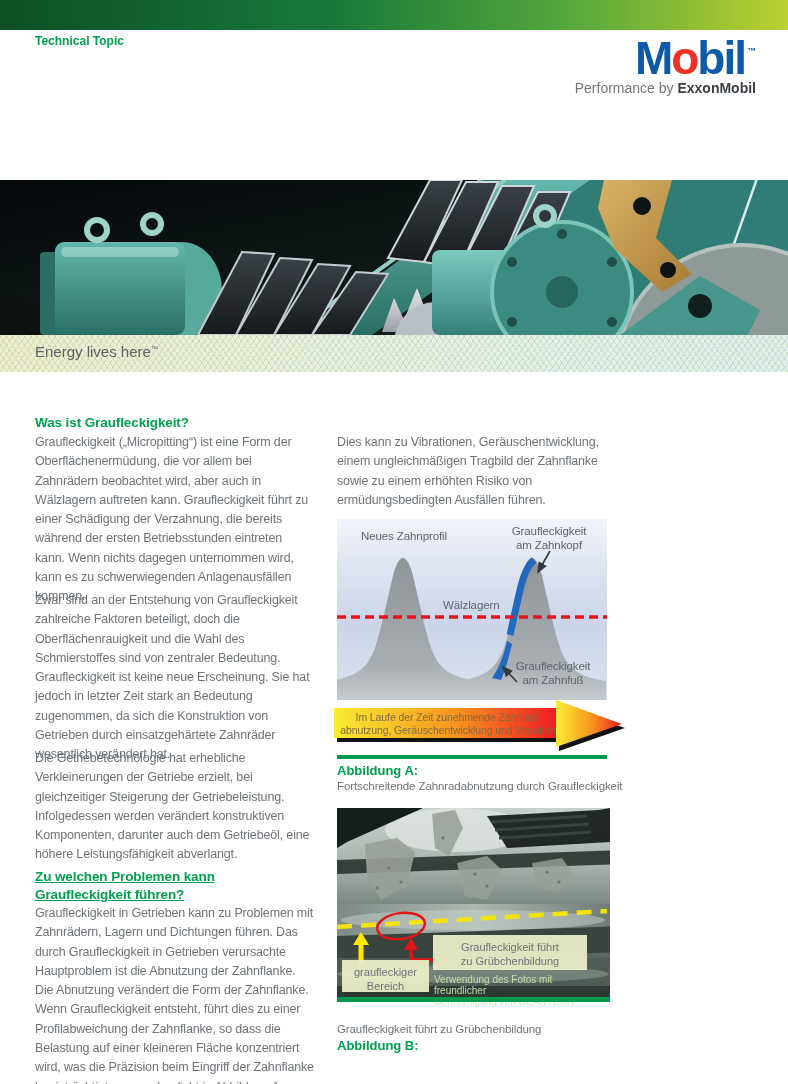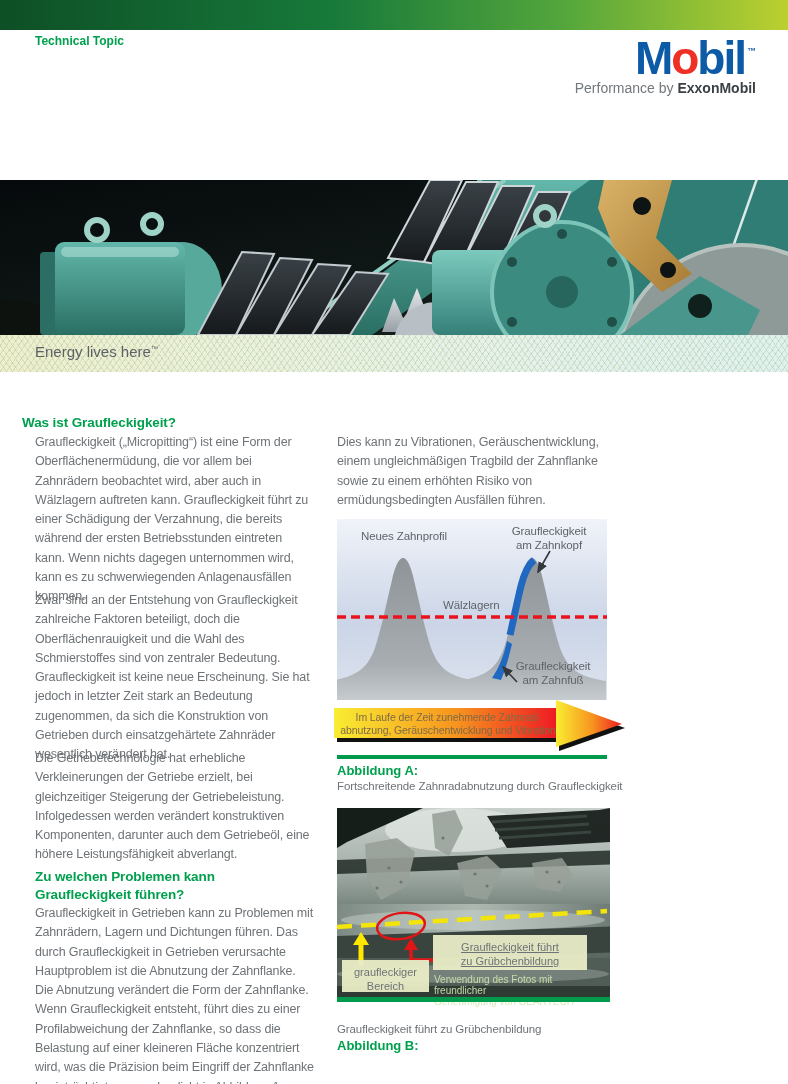--- a/index.html
+++ b/index.html
@@ -146,25 +146,25 @@
 
       <polygon points="620,155 700,96 760,130 748,155" fill="#49968c"></polygon>
       <circle cx="700" cy="126" r="12" fill="#10201c"></circle>
     </svg>
   </div>
 
   <div class="abs energy">
     <div class="txt"><span>Energy lives here</span><sup>™</sup></div>
   </div>
 
-  <div class="abs h-green" style="left:22px;top:414px;width:279px;">Was ist Graufleckigkeit?</div>
+  <div class="abs h-green" style="left:35px;top:414px;width:279px;">Was ist Graufleckigkeit?</div>
   <div class="abs col" style="left:35px;top:433px;">Graufleckigkeit („Micropitting“) ist eine Form der Oberflächenermüdung, die vor allem bei Zahnrädern beobachtet wird, aber auch in Wälzlagern auftreten kann. Graufleckigkeit führt zu einer Schädigung der Verzahnung, die bereits während der ersten Betriebsstunden eintreten kann. Wenn nichts dagegen unternommen wird, kann es zu schwerwiegenden Anlagenausfällen kommen.</div>
   <div class="abs col" style="left:35px;top:591px;">Zwar sind an der Entstehung von Graufleckigkeit zahlreiche Faktoren beteiligt, doch die Oberflächenrauigkeit und die Wahl des Schmierstoffes sind von zentraler Bedeutung. Graufleckigkeit ist keine neue Erscheinung. Sie hat jedoch in letzter Zeit stark an Bedeutung zugenommen, da sich die Konstruktion von Getrieben durch einsatzgehärtete Zahnräder wesentlich verändert hat.</div>
   <div class="abs col" style="left:35px;top:749px;">Die Getriebetechnologie hat erhebliche Verkleinerungen der Getriebe erzielt, bei gleichzeitiger Steigerung der Getriebeleistung. Infolgedessen werden verändert konstruktiven Komponenten, darunter auch dem Getriebeöl, eine höhere Leistungsfähigkeit abverlangt.</div>
-  <div class="abs h-green" style="left:35px;top:868px;width:279px;">
+  <div class="abs h-green" style="left:35px;top:868px;width:279px;text-decoration:underline;">
     <div>Zu welchen Problemen kann</div>
     <div>Graufleckigkeit führen?</div>
   </div>
   <div class="abs col" style="left:35px;top:904px;">Graufleckigkeit in Getrieben kann zu Problemen mit Zahnrädern, Lagern und Dichtungen führen. Das durch Graufleckigkeit in Getrieben verursachte Hauptproblem ist die Abnutzung der Zahnflanke. Die Abnutzung verändert die Form der Zahnflanke. Wenn Graufleckigkeit entsteht, führt dies zu einer Profilabweichung der Zahnflanke, so dass die Belastung auf einer kleineren Fläche konzentriert wird, was die Präzision beim Eingriff der Zahnflanke beeinträchtigt, veranschaulicht in Abbildung A.</div>
 
   <div class="abs col" style="left:337px;top:433px;">Dies kann zu Vibrationen, Geräuschentwicklung, einem ungleichmäßigen Tragbild der Zahnflanke sowie zu einem erhöhten Risiko von ermüdungsbedingten Ausfällen führen.</div>
 
   <div class="abs figA">
     <svg width="270" height="181" viewBox="0 0 270 181">
       <defs>
@@ -285,21 +285,21 @@
       <polygon points="24,124 16,137 32,137" fill="#ffe800"></polygon>
 
       <line x1="74" y1="152" x2="74" y2="138" stroke="#e01616" stroke-width="3.5"></line>
       <polygon points="74,130 67,142 81,142" fill="#e01616"></polygon>
       <line x1="74" y1="152" x2="98" y2="152" stroke="#e01616" stroke-width="3.5"></line>
     </svg>
     <div class="figB-box" style="left:5px;top:152px;width:87px;height:32px;">
       <div>graufleckiger</div>
       <div>Bereich</div>
     </div>
-    <div class="figB-box" style="left:96px;top:127px;width:154px;height:35px;text-decoration:underline;">
+    <div class="figB-box" style="left:96px;top:127px;width:154px;height:35px;">
       <div>Graufleckigkeit führt</div>
       <div>zu Grübchenbildung</div>
     </div>
     <div class="figB-credit" style="left:97px;top:166px;width:170px;">
       <div>Verwendung des Fotos mit freundlicher</div>
       <div>Genehmigung von GEARTECH</div>
     </div>
   </div>
 
   <div class="abs greenbar" style="left:337px;top:997px;width:273px;height:5px;"></div>

